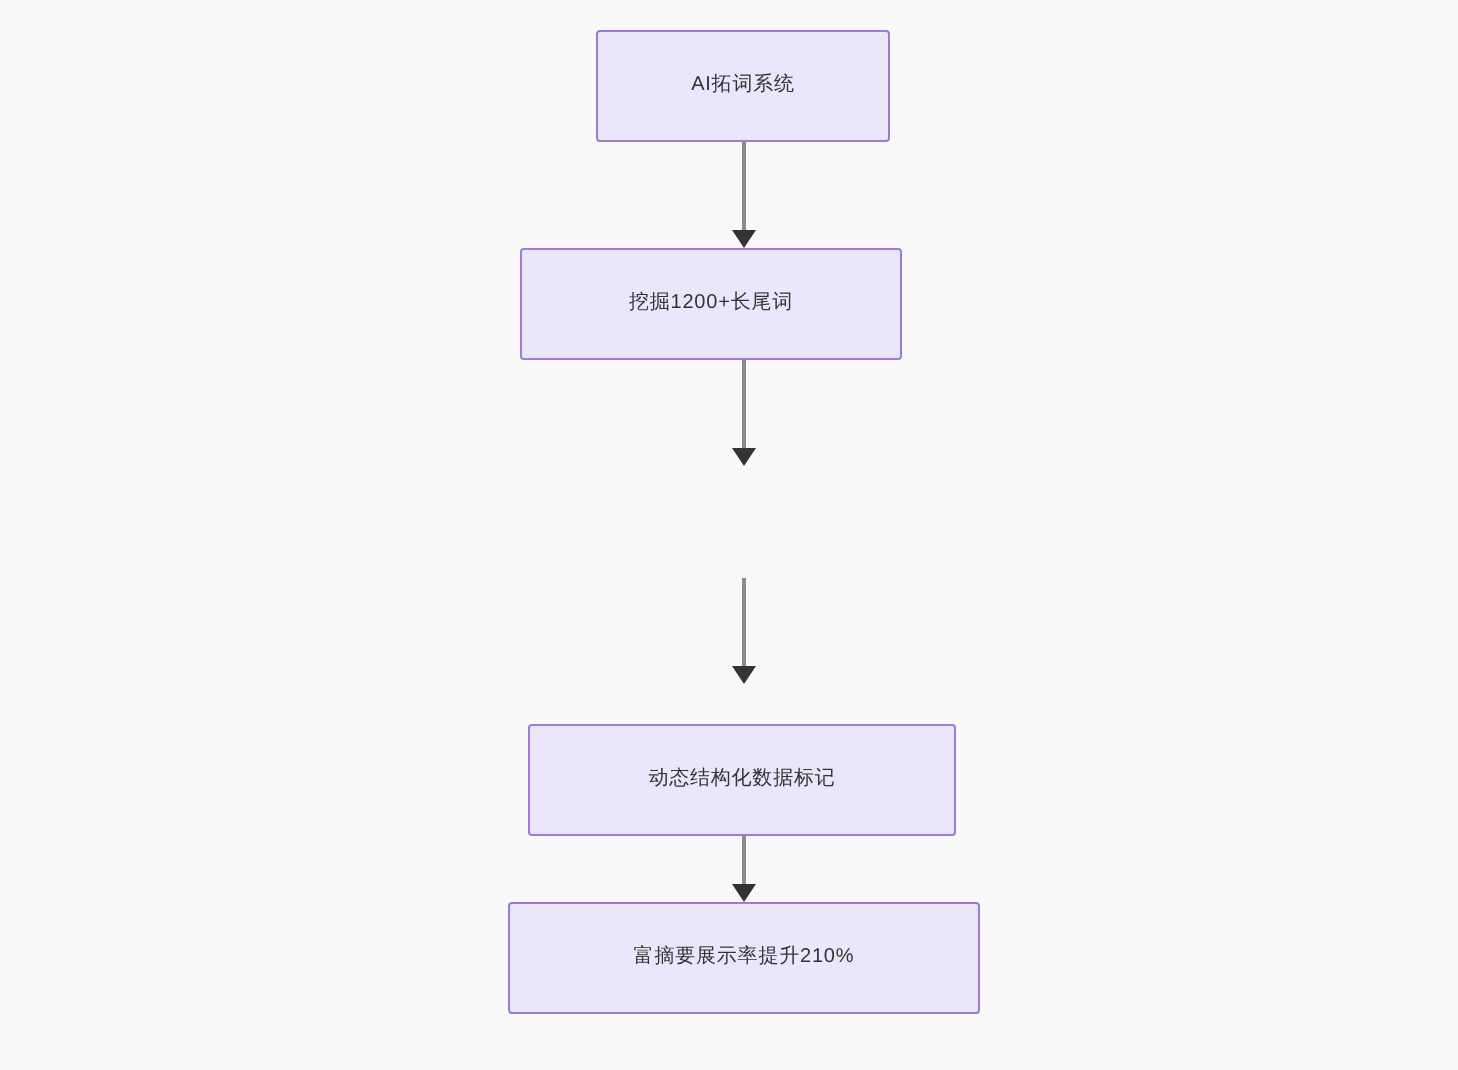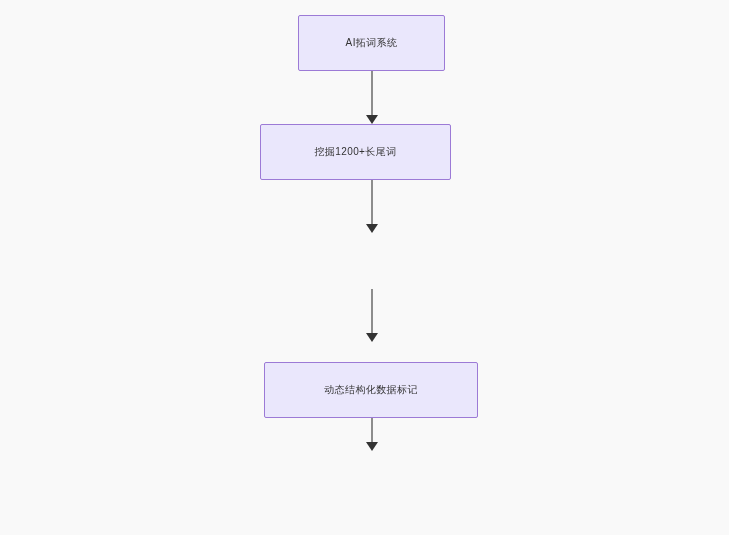--- a/index.html
+++ b/index.html
@@ -91,14 +91,17 @@
 
   <div class="node" style="left:260px; top:124px; width:191px; height:56px;">
     <span class="node-label">挖掘1200+长尾词</span>
   </div>
 
 
   <div class="node" style="left:264px; top:342px; width:214px; height:56px;margin-top:20px;">
     <span class="node-label">动态结构化数据标记</span>
   </div>
 
+  <div class="node" style="left:254px; top:451px; width:236px; height:56px;">
+    <span class="node-label">富摘要展示率提升210%</span>
+  </div>
 
 </div>
 
 </body></html>

